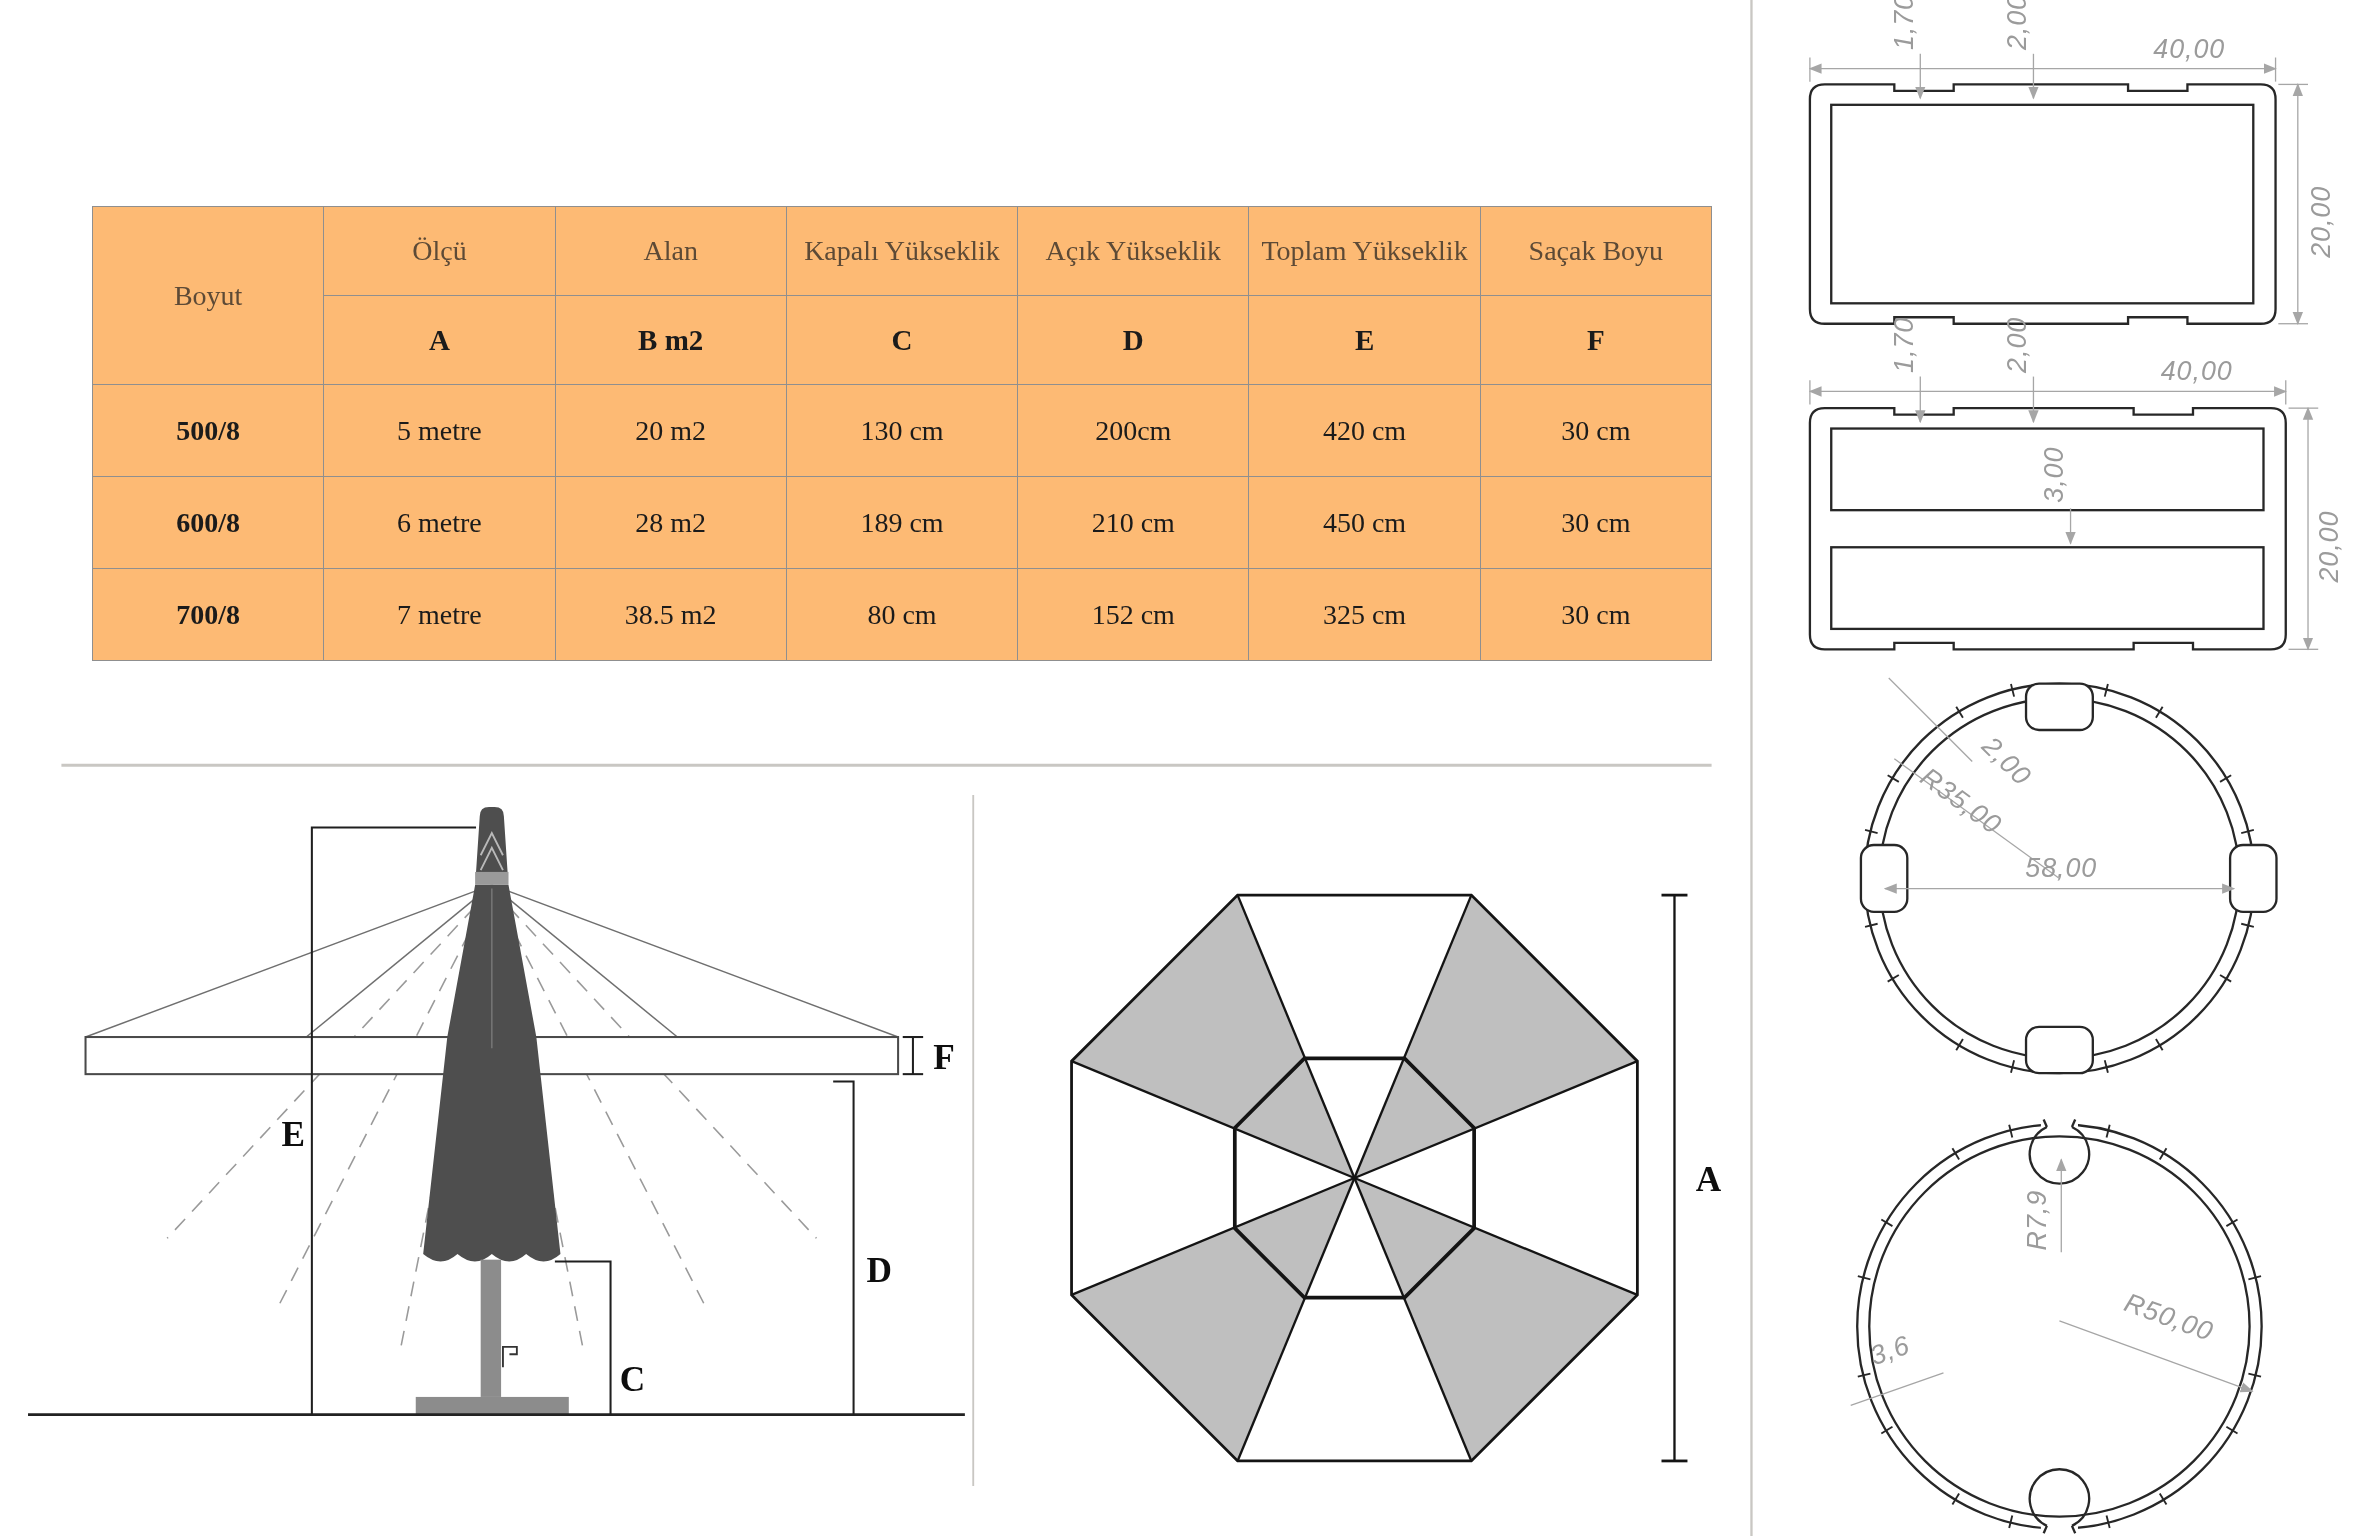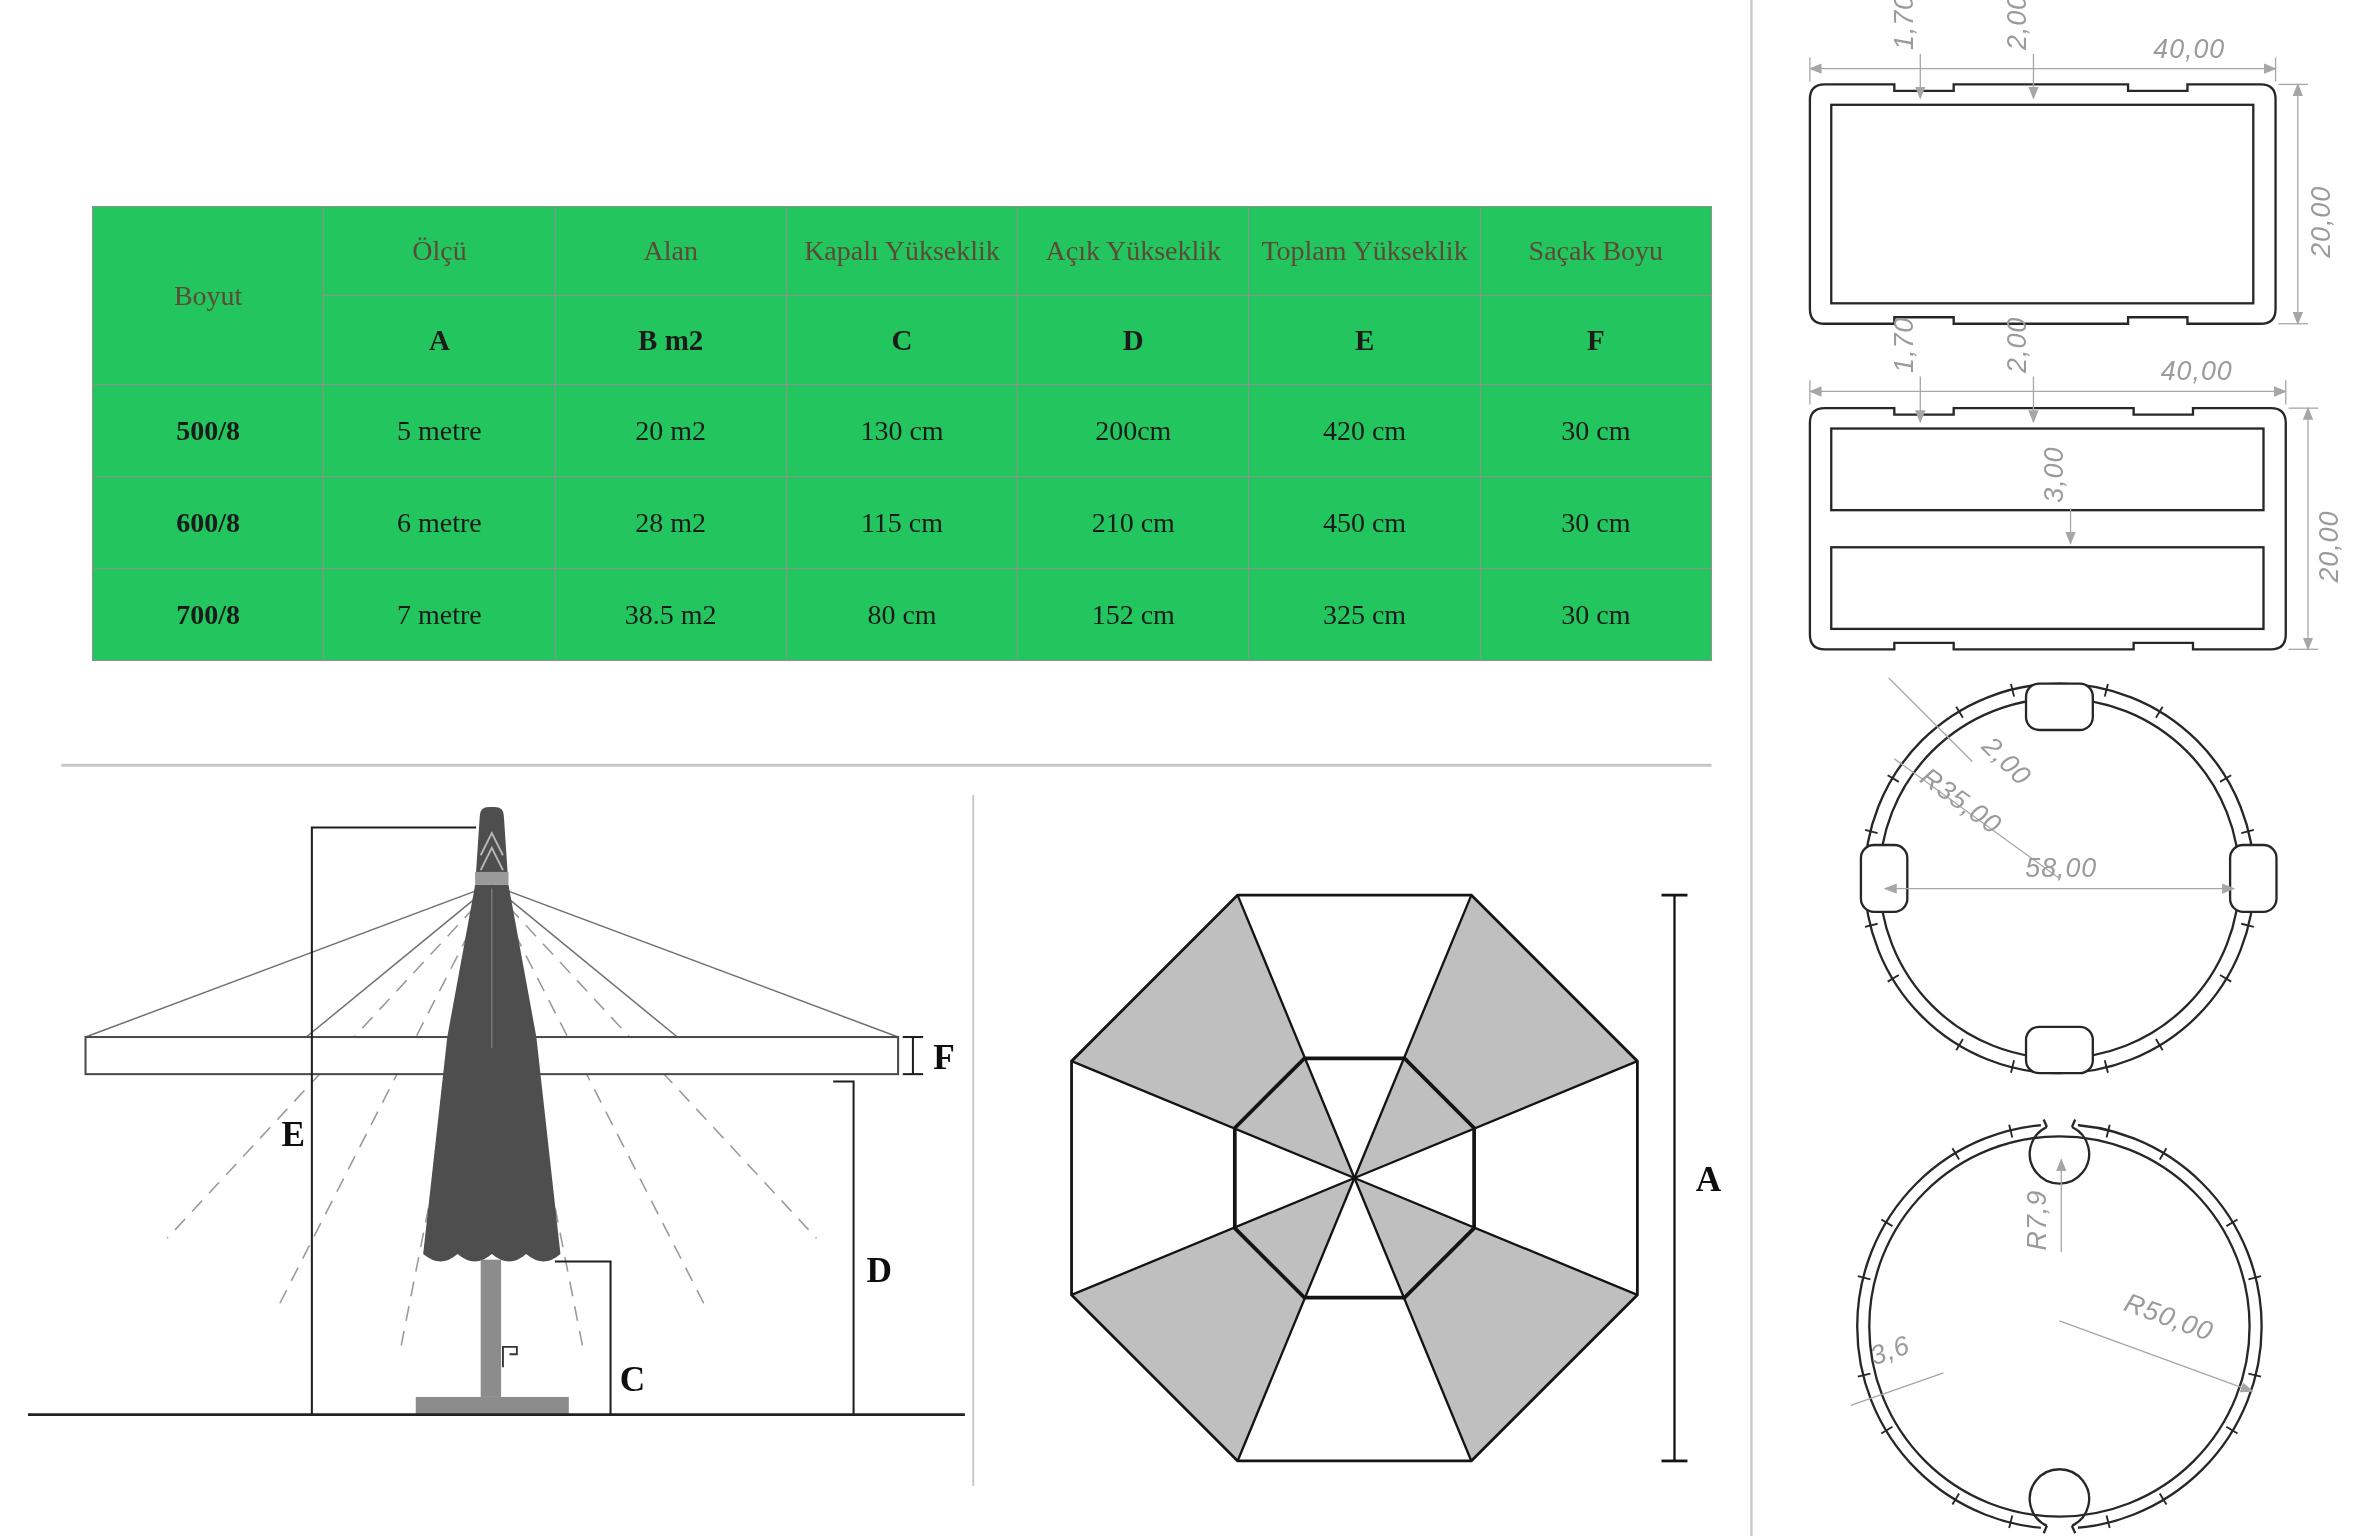--- a/index.html
+++ b/index.html
@@ -2,21 +2,21 @@
 <html style="font-size:15px"><head>
 <meta charset="utf-8">
 <style>
   html,body{margin:0;padding:0;background:#ffffff;}
   #canvas{position:relative;width:2375px;height:1537px;background:#ffffff;overflow:hidden;
           font-family:"Liberation Serif", serif;}
   
   #spec-table{position:absolute;left:92px;top:206px;width:1620px;height:454px;
               border-collapse:collapse;table-layout:fixed;}
   #spec-table td{border:1.5px solid #8f8f8f;text-align:center;vertical-align:middle;
-                 padding:0;color:#1b1b1b;font-size:28px;background:#22c55e;}
+                 padding:0;color:#1b1b1b;font-size:28px;background:#fdba74;}
   #spec-table td.hdr{color:#5d4a36;font-size:28px;}
   #spec-table td.letter{font-weight:bold;font-size:29px;}
   #spec-table td.size{font-weight:bold;}
   #spec-table{border:1.9px solid #7d7d7d;}
   
   #draw{position:absolute;left:0;top:0;width:2375px;height:1537px;}
   .thin{stroke:#6f6f6f;stroke-width:1.6;fill:none;}
   .dashrib{stroke:#9a9a9a;stroke-width:1.7;fill:none;stroke-dasharray:16 11;}
   .blk{stroke:#1f1f1f;fill:none;}
   .dimln{stroke:#a6a6a6;stroke-width:1.4;fill:none;}
@@ -65,21 +65,21 @@
       <td>20 m2</td>
       <td>130 cm</td>
       <td>200cm</td>
       <td>420 cm</td>
       <td>30 cm</td>
     </tr>
     <tr style="height:92px;margin-top:23px;">
       <td class="size">600/8</td>
       <td>6 metre</td>
       <td>28 m2</td>
-      <td>115 cm</td>
+      <td>189 cm</td>
       <td>210 cm</td>
       <td>450 cm</td>
       <td>30 cm</td>
     </tr>
     <tr style="height:92px;font-family:Liberation Serif, serif;">
       <td class="size">700/8</td>
       <td>7 metre</td>
       <td>38.5 m2</td>
       <td>80 cm</td>
       <td>152 cm</td>

